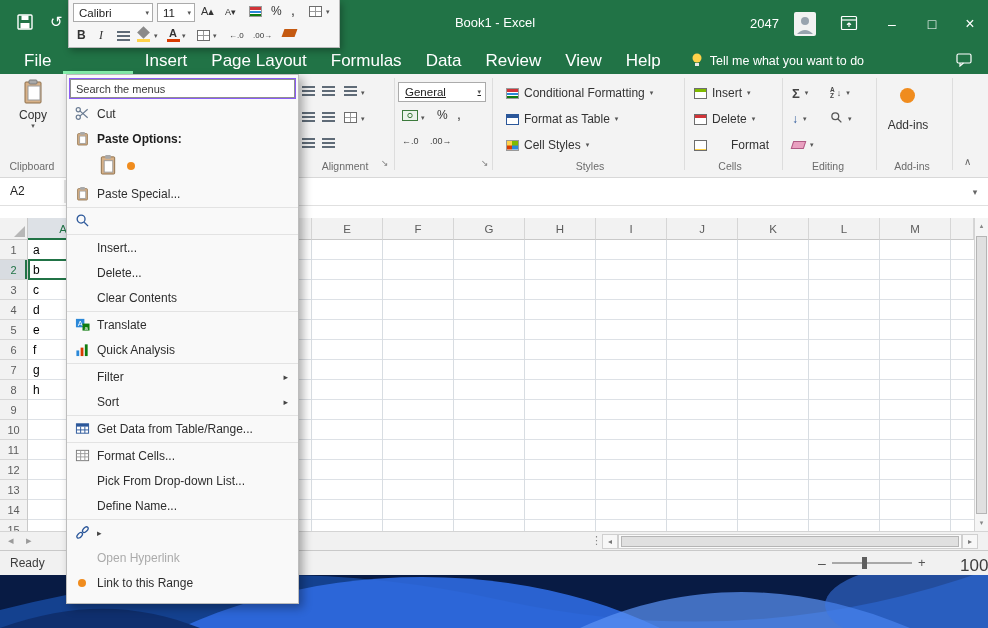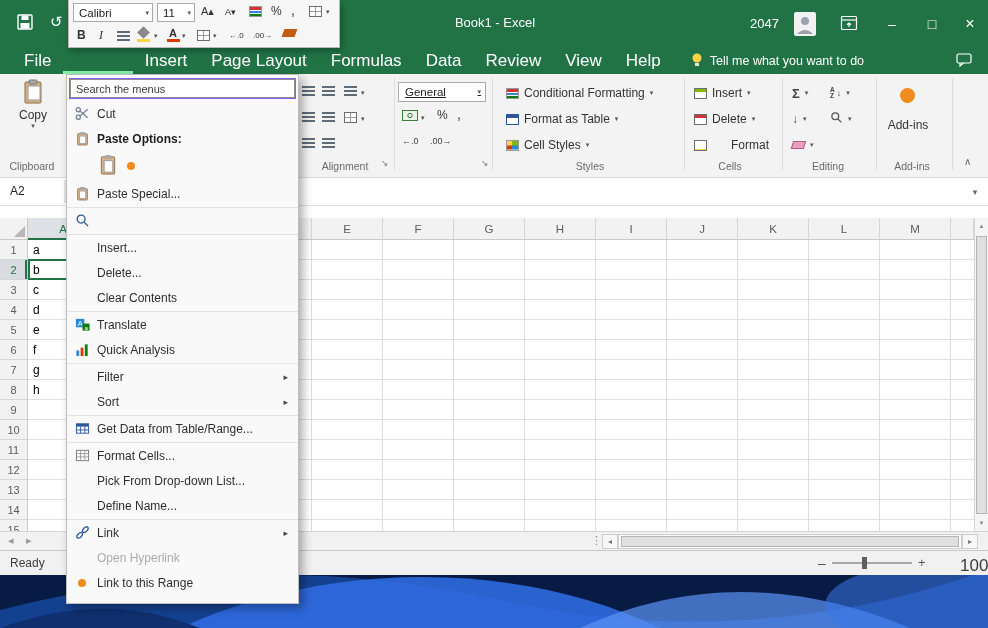--- a/index.html
+++ b/index.html
@@ -533,21 +533,20 @@
 
     <div class="msep"></div>
 
     <div class="mi">
       <span class="ic">
         <svg width="15" height="15" viewBox="0 0 16 16" fill="none" stroke="#2b579a" stroke-width="1.4">
           <ellipse cx="5" cy="11" rx="3.6" ry="2.1" transform="rotate(-45 5 11)"></ellipse>
           <ellipse cx="11" cy="5" rx="3.6" ry="2.1" transform="rotate(-45 11 5)"></ellipse>
         </svg>
       </span>
-      <span class="lb">Link</span>
       <span class="sub">▸</span>
     </div>
     <div class="mi dis">
       <span class="ic"></span>
       <span class="lb">Open Hyperlink</span>
     </div>
     <div class="mi">
       <span class="ic">
           <span class="dot-o"></span>
         </span>

